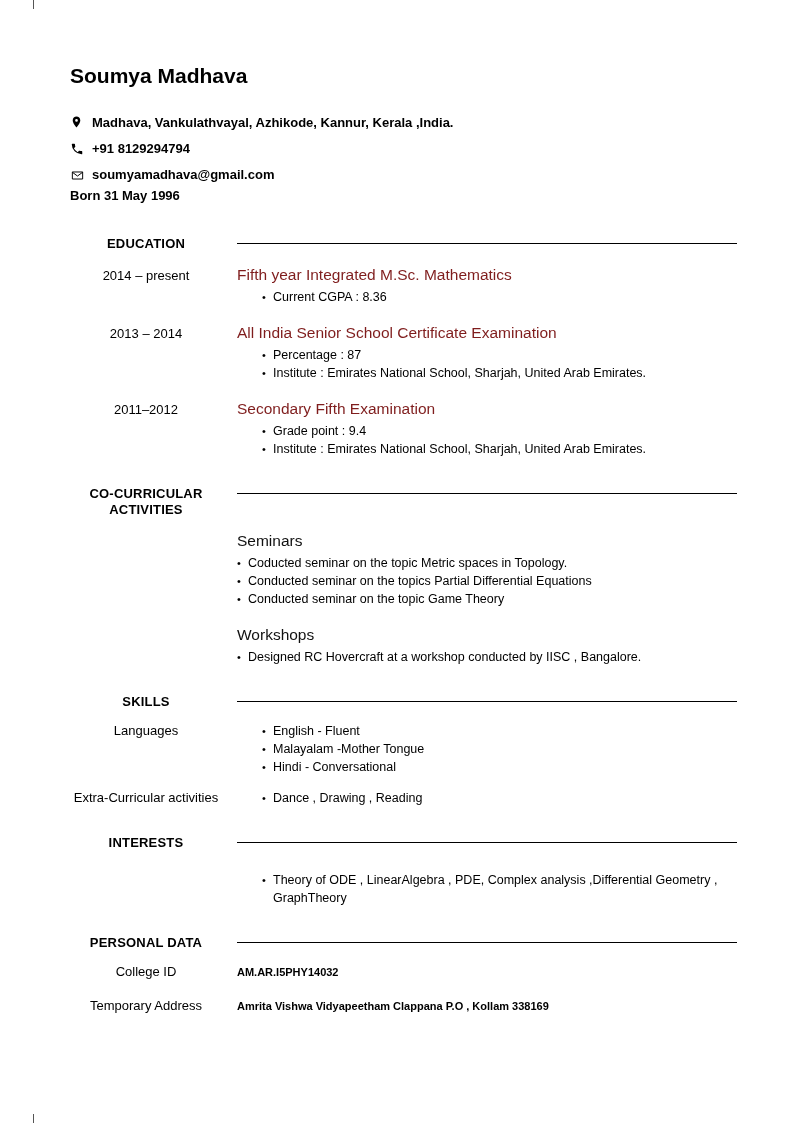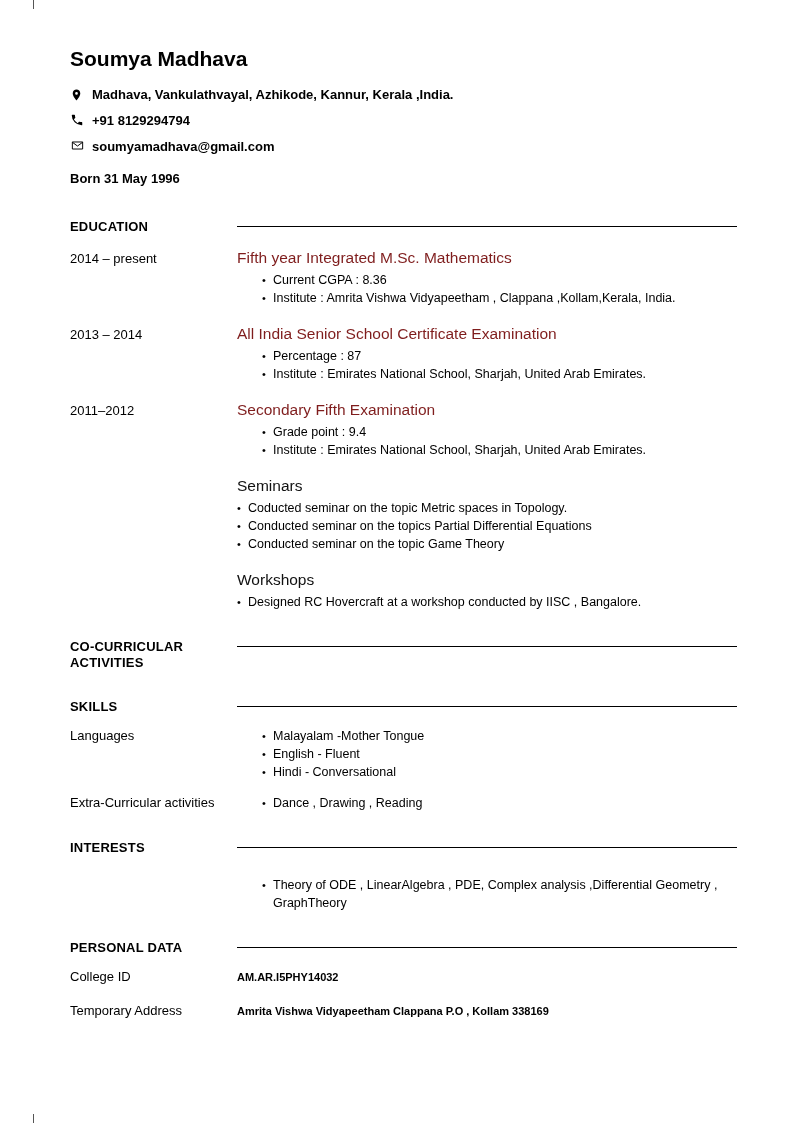--- a/index.html
+++ b/index.html
@@ -19,33 +19,33 @@
     position: absolute;
     left: 33px;
     width: 1px;
     height: 9px;
     background: #555;
   }
   .crop-mark.top { top: 0; }
   .crop-mark.bottom { bottom: 0; }
 
   .content {
-    padding: 47px 57px 0 70px;
+    padding: 64px 57px 0 70px;
   }
 
   
   h1.name {
     margin: 0 0 16px 0;
     font-size: 21px;
     font-weight: 700;
     color: #000;
   }
   .contact-line {
     display: flex;
-    align-items: flex-start;
+    align-items: flex-end;
     height: 26px;
     font-size: 13px;
     font-weight: 700;
   }
   .contact-line .icon {
     width: 22px;
     display: inline-flex;
     align-items: center;
     justify-content: flex-start;
     flex: 0 0 22px;
@@ -57,21 +57,21 @@
     font-size: 13px;
     font-weight: 700;
   }
 
   
   .row {
     display: grid;
     grid-template-columns: 152px 1fr;
     column-gap: 15px;
   }
-  .col-left { text-align: left; }
+  .col-left { text-align: center; }
 
   .section-row { margin-top: 28px; margin-bottom: 12px; }
   .section-title {
     font-size: 13px;
     font-weight: 700;
     line-height: 16px;
     letter-spacing: 0.2px;
   }
   .rule {
     height: 1px;
@@ -195,21 +195,20 @@
             <div class="rule"></div>
           </div>
       </div>
 
       <div class="row entry">
         <div class="col-left date">2014 – present</div>
         <div class="col-right">
           <div class="entry-title">Fifth year Integrated M.Sc. Mathematics</div>
           <ul class="bullets indented">
             <li>Current CGPA : 8.36</li>
-            <li>Institute : Amrita Vishwa Vidyapeetham , Clappana ,Kollam,Kerala, India.</li>
           </ul>
         </div>
       </div>
 
       <div class="row entry">
         <div class="col-left date">2013 – 2014</div>
         <div class="col-right">
           <div class="entry-title">All India Senior School Certificate Examination</div>
           <ul class="bullets indented">
             <li>Percentage : 87</li>
@@ -224,62 +223,62 @@
           <div class="entry-title">Secondary Fifth Examination</div>
           <ul class="bullets indented">
             <li>Grade point : 9.4</li>
             <li>Institute : Emirates National School, Sharjah, United Arab Emirates.</li>
           </ul>
         </div>
       </div>
     </section>
 
     <section>
+      <div class="row section-row">
+        <div class="col-left section-title">CO-CURRICULAR ACTIVITIES</div>
+        <div class="col-right">
+            <div class="rule"></div>
+          </div>
+      </div>
+
       <div class="row">
         <div class="col-left"></div>
         <div class="col-right">
           <div class="subsection">
             <div class="subsection-heading">Seminars</div>
             <ul class="bullets">
               <li>Coducted seminar on the topic Metric spaces in Topology.</li>
               <li>Conducted seminar on the topics Partial Differential Equations</li>
               <li>Conducted seminar on the topic Game Theory</li>
             </ul>
           </div>
           <div class="subsection">
             <div class="subsection-heading">Workshops</div>
             <ul class="bullets">
               <li>Designed RC Hovercraft at a workshop conducted by IISC , Bangalore.</li>
             </ul>
           </div>
         </div>
       </div>
-
-      <div class="row section-row">
-        <div class="col-left section-title">CO-CURRICULAR ACTIVITIES</div>
-        <div class="col-right">
-            <div class="rule"></div>
-          </div>
-      </div>
     </section>
 
     <section>
       <div class="row section-row">
         <div class="col-left section-title">SKILLS</div>
         <div class="col-right">
             <div class="rule"></div>
           </div>
       </div>
 
       <div class="row skill-row">
         <div class="col-left side-label">Languages</div>
         <div class="col-right">
           <ul class="bullets indented">
+            <li>English - Fluent</li>
             <li>Malayalam -Mother Tongue</li>
-            <li>English - Fluent</li>
             <li>Hindi - Conversational</li>
           </ul>
         </div>
       </div>
 
       <div class="row skill-row">
         <div class="col-left side-label">Extra-Curricular activities</div>
         <div class="col-right">
           <ul class="bullets indented">
             <li>Dance , Drawing , Reading</li>

